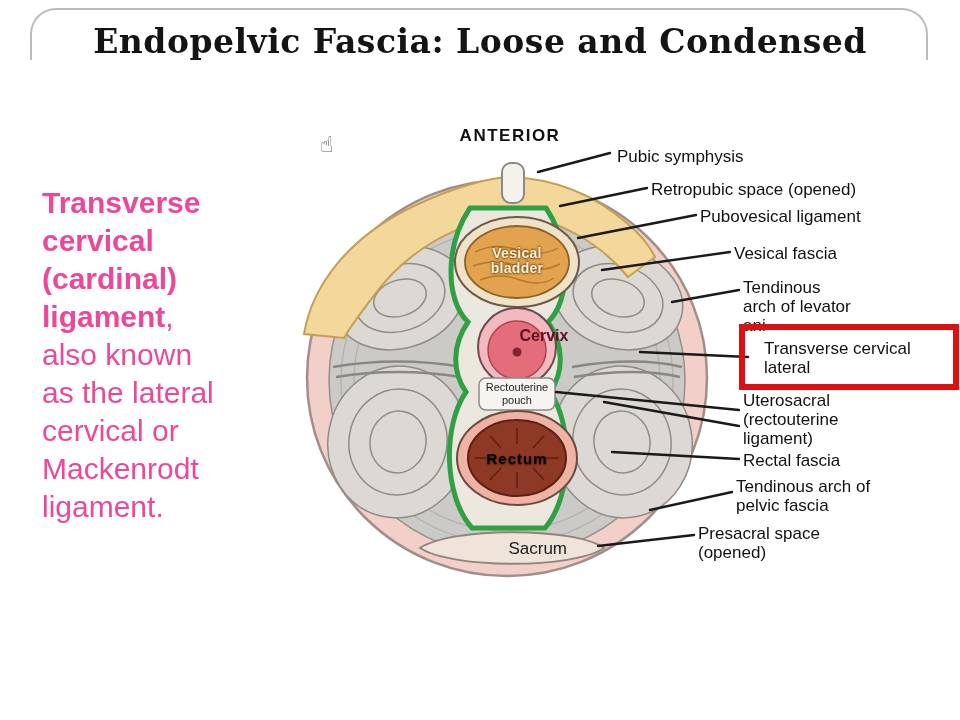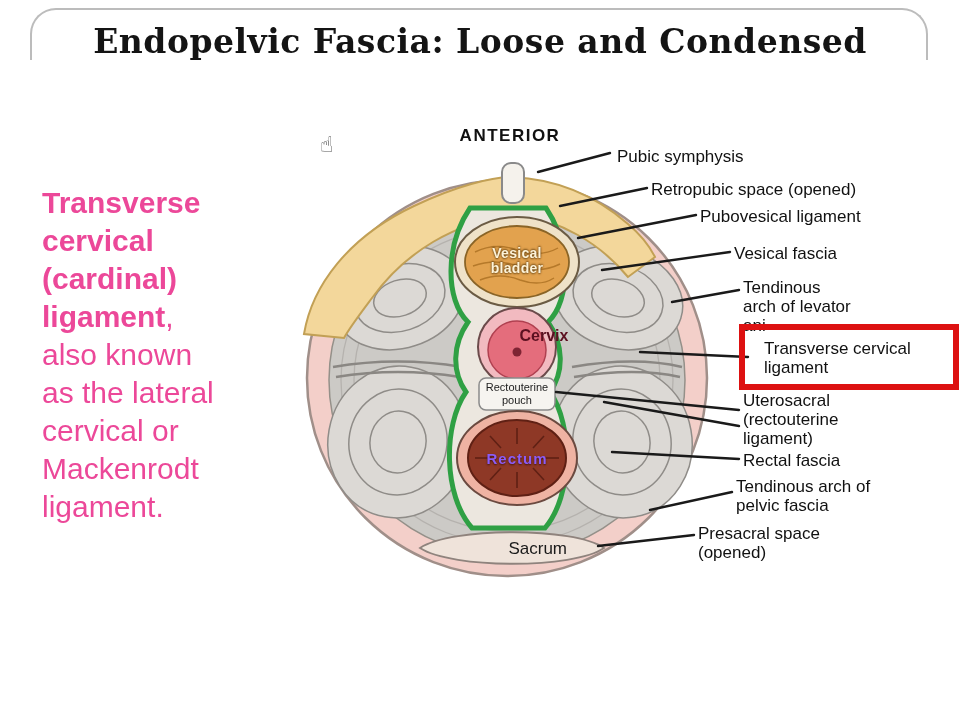--- a/index.html
+++ b/index.html
@@ -54,21 +54,21 @@
   .organ-label { position:absolute; z-index:4; text-align:center; white-space:pre-line; }
   .lbl-bladder {
     left:457px; top:246px; width:120px; font-size:14px; line-height:15px;
     font-weight:bold; color:#fdf3d8; letter-spacing:0.3px;
     text-shadow:0 1px 2px #6b4613, 0 -1px 2px #6b4613;
   }
   .lbl-cervix { left:504px; top:327px; width:80px; font-size:16px; font-weight:bold; color:#5c1020; }
   .lbl-pouch { left:477px; top:381px; width:80px; font-size:11px; line-height:12.5px; color:#222; }
   .lbl-rectum {
     left:472px; top:450px; width:90px; font-size:15px; font-weight:bold;
-    color:#8b5cf6; letter-spacing:1px; text-shadow:0 1px 2px #40150c;
+    color:#000000; letter-spacing:1px; text-shadow:0 1px 2px #40150c;
   }
   .sacrum-label {
     position:absolute; left:467px; top:539px; width:100px; text-align:right;
     font-size:17px; color:#1a1a1a; z-index:4;
   }
 </style>
 </head>
 <body>
 
 <div class="slide-border"></div>
@@ -194,21 +194,21 @@
 <div class="sacrum-label">Sacrum</div>
 
 <div class="callout co1">Pubic symphysis</div>
 <div class="callout co2">Retropubic space (opened)</div>
 <div class="callout co3">Pubovesical ligament</div>
 <div class="callout co4">Vesical fascia</div>
 <div class="callout co5">Tendinous
 arch of levator
 ani</div>
 <div class="callout co6">Transverse cervical
-ligament</div>
+lateral</div>
 <div class="callout co7">Uterosacral
 (rectouterine
 ligament)</div>
 <div class="callout co8">Rectal fascia</div>
 <div class="callout co9">Tendinous arch of
 pelvic fascia</div>
 <div class="callout co10">Presacral space
 (opened)</div>
 
 <div class="highlight-box"></div>

